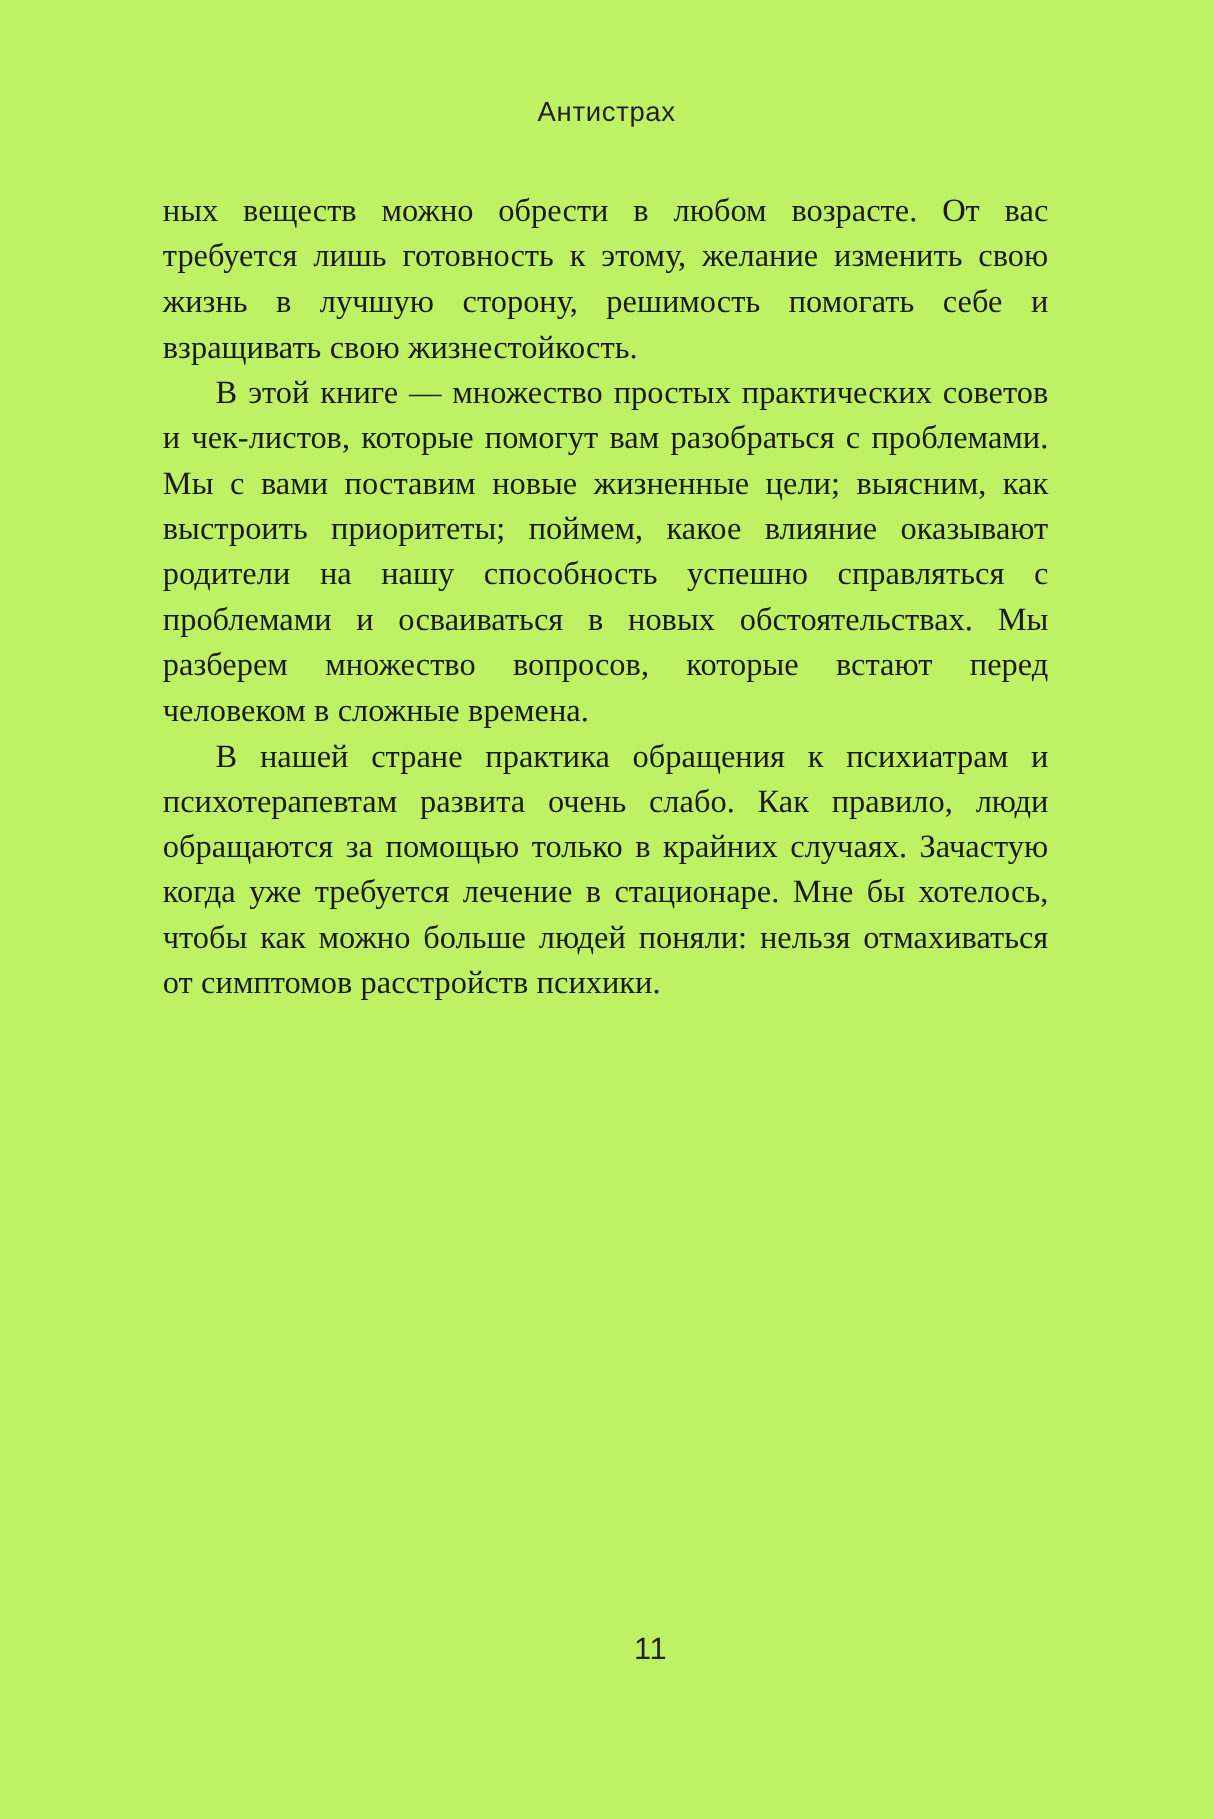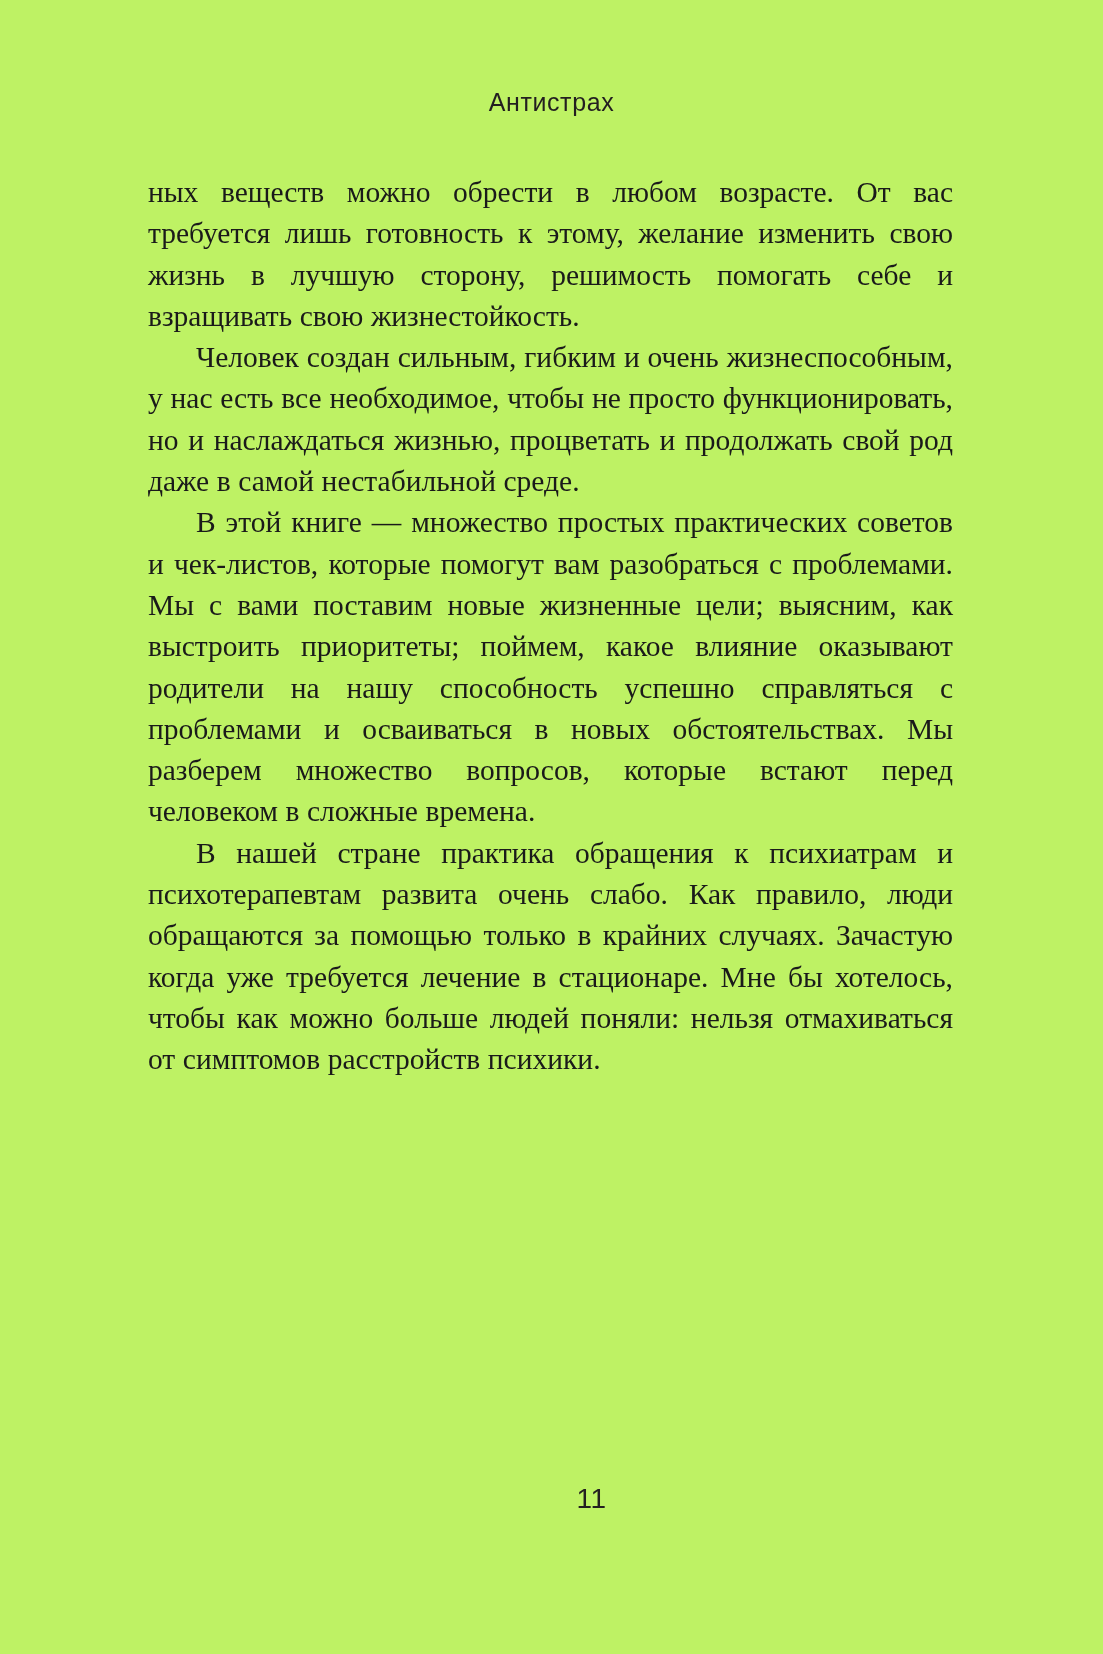--- a/index.html
+++ b/index.html
@@ -68,20 +68,19 @@
 </style>
 </head>
 <body>
 
 <div class="page">
 
   <div class="running-head">Антистрах</div>
 
   <div class="text-block">
     <p class="para first para-last-line-left">ных веществ можно обрести в любом возрасте. От вас требуется лишь готовность к этому, желание изменить свою жизнь в лучшую сторону, решимость помогать себе и взращивать свою жизнестойкость.</p>
-    <p class="para para-last-line-left">Человек создан сильным, гибким и очень жизнеспособным, у нас есть все необходимое, чтобы не просто функционировать, но и наслаждаться жизнью, процветать и продолжать свой род даже в самой нестабильной среде.</p>
     <p class="para para-last-line-left">В этой книге — множество простых практических советов и чек-листов, которые помогут вам разобраться с проблемами. Мы с вами поставим новые жизненные цели; выясним, как выстроить приоритеты; поймем, какое влияние оказывают родители на нашу способность успешно справляться с проблемами и осваиваться в новых обстоятельствах. Мы разберем множество вопросов, которые встают перед человеком в сложные времена.</p>
     <p class="para para-last-line-left">В нашей стране практика обращения к психиатрам и психотерапевтам развита очень слабо. Как правило, люди обращаются за помощью только в крайних случаях. Зачастую когда уже требуется лечение в стационаре. Мне бы хотелось, чтобы как можно больше людей поняли: нельзя отмахиваться от симптомов расстройств психики.</p>
   </div>
 
   <div class="folio">11</div>
 
 </div>
 
 </body></html>

